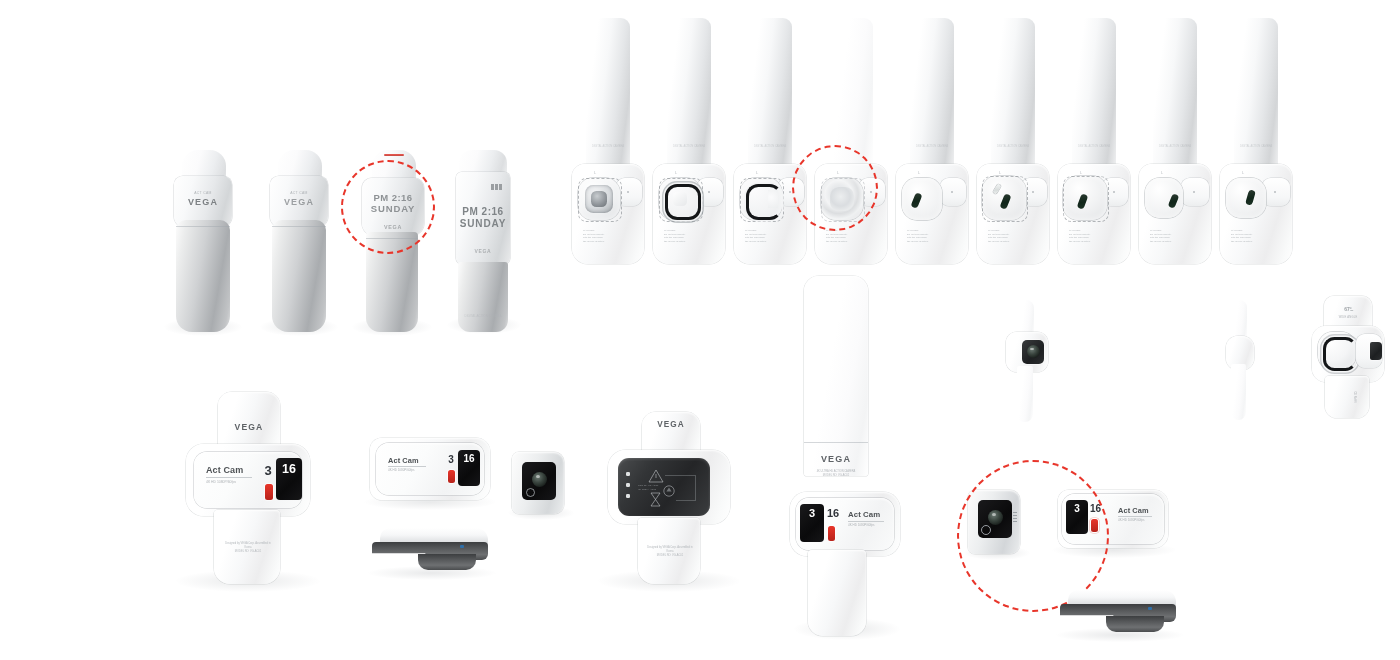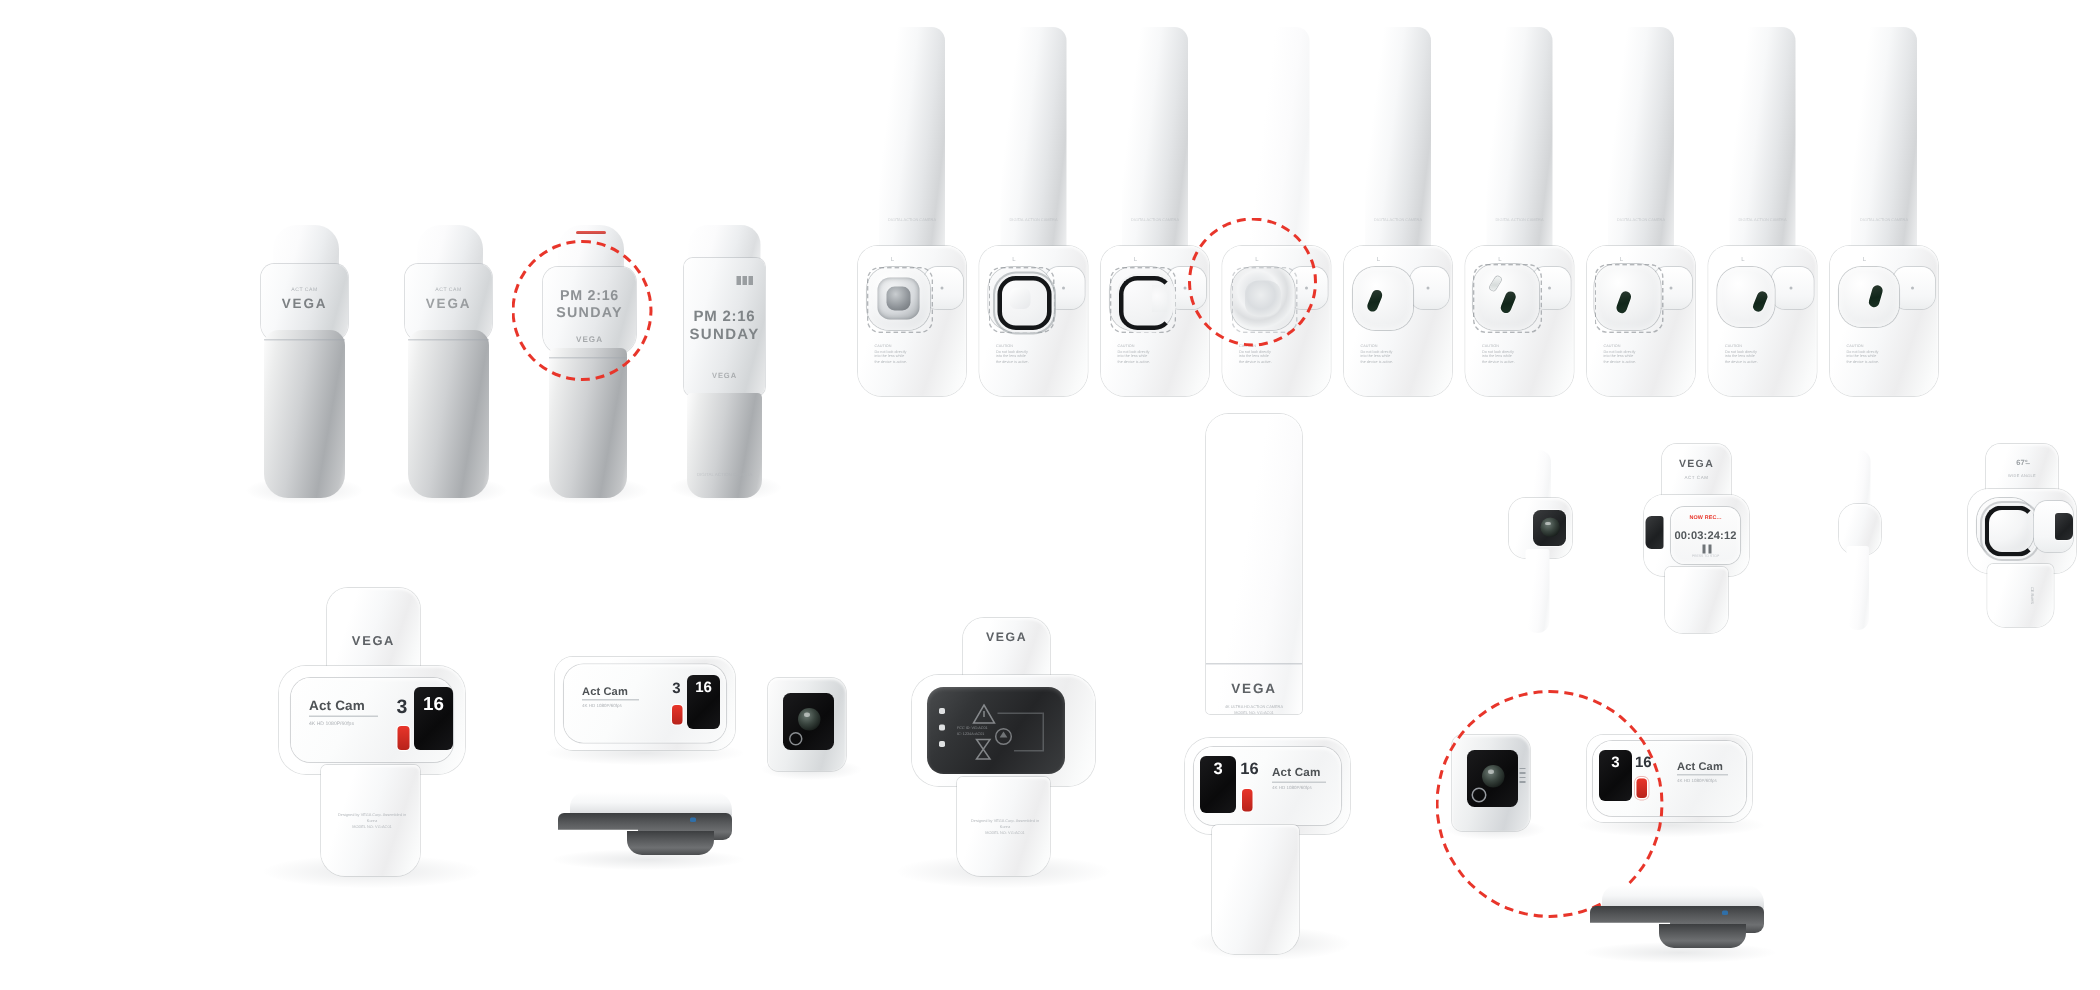--- a/index.html
+++ b/index.html
@@ -407,37 +407,20 @@
   </div>
 
   <div class="unit" style="left:1004px;top:300px;width:46px;height:122px;">
     <div class="arm plain" style="left:14px;top:0px;width:16px;height:42px;border-radius:8px 8px 2px 2px;"></div>
     <div class="body-w" style="left:2px;top:32px;width:42px;height:40px;border-radius:11px;"></div>
     <div class="shutter" style="left:18px;top:40px;width:22px;height:24px;"></div>
     <div class="glass" style="left:23px;top:45px;width:13px;height:13px;"></div>
     <div class="arm plain" style="left:13px;top:66px;width:16px;height:56px;border-radius:2px 2px 8px 8px;"></div>
   </div>
 
-  <div class="unit" style="left:1096px;top:296px;width:70px;height:126px;">
-    <div class="body-w" style="left:12px;top:0px;width:46px;height:44px;border-radius:10px 10px 4px 4px;"></div>
-    <div class="brand dark" style="left:12px;top:10px;width:46px;font-size:7px;">VEGA</div>
-    <div class="micro" style="left:12px;top:20px;width:46px;font-size:3px;letter-spacing:.12em;">ACT CAM</div>
-    <div class="body-w" style="left:0px;top:34px;width:70px;height:54px;border-radius:13px;"></div>
-    <div class="shutter" style="left:1px;top:48px;width:12px;height:22px;border-radius:4px 2px 2px 4px;"></div>
-    <div class="recscreen" style="left:18px;top:42px;width:46px;height:38px;">
-      <div class="rec-label" style="left:0;top:5px;width:46px;font-size:3.6px;">NOW REC...</div>
-      <div class="rec-time" style="left:0;top:14px;width:46px;font-size:7.4px;">00:03:24:12</div>
-      <div class="rec-pause" style="left:21px;top:25px;width:6px;height:6px;">
-        <i style="left:0;"></i>
-          <i style="left:4px;"></i>
-      </div>
-      <div class="rec-sub" style="left:0;top:32px;width:46px;font-size:2.3px;">PRESS TO STOP</div>
-    </div>
-    <div class="body-w" style="left:14px;top:82px;width:42px;height:44px;border-radius:4px 4px 12px 12px;"></div>
-  </div>
 
   <div class="unit" style="left:1222px;top:300px;width:36px;height:120px;">
     <div class="arm plain" style="left:10px;top:0px;width:15px;height:44px;border-radius:8px 8px 2px 2px;"></div>
     <div class="body-w" style="left:4px;top:36px;width:28px;height:34px;border-radius:12px;"></div>
     <div class="arm plain" style="left:9px;top:64px;width:15px;height:56px;border-radius:2px 2px 8px 8px;"></div>
   </div>
 
   <div class="unit" style="left:1312px;top:296px;width:72px;height:122px;">
     <div class="body-w" style="left:12px;top:0px;width:48px;height:36px;border-radius:10px 10px 3px 3px;"></div>
     <div class="micro" style="left:12px;top:10px;width:48px;font-size:5px;color:#9ba0a4;font-weight:700;">67°̶</div>

